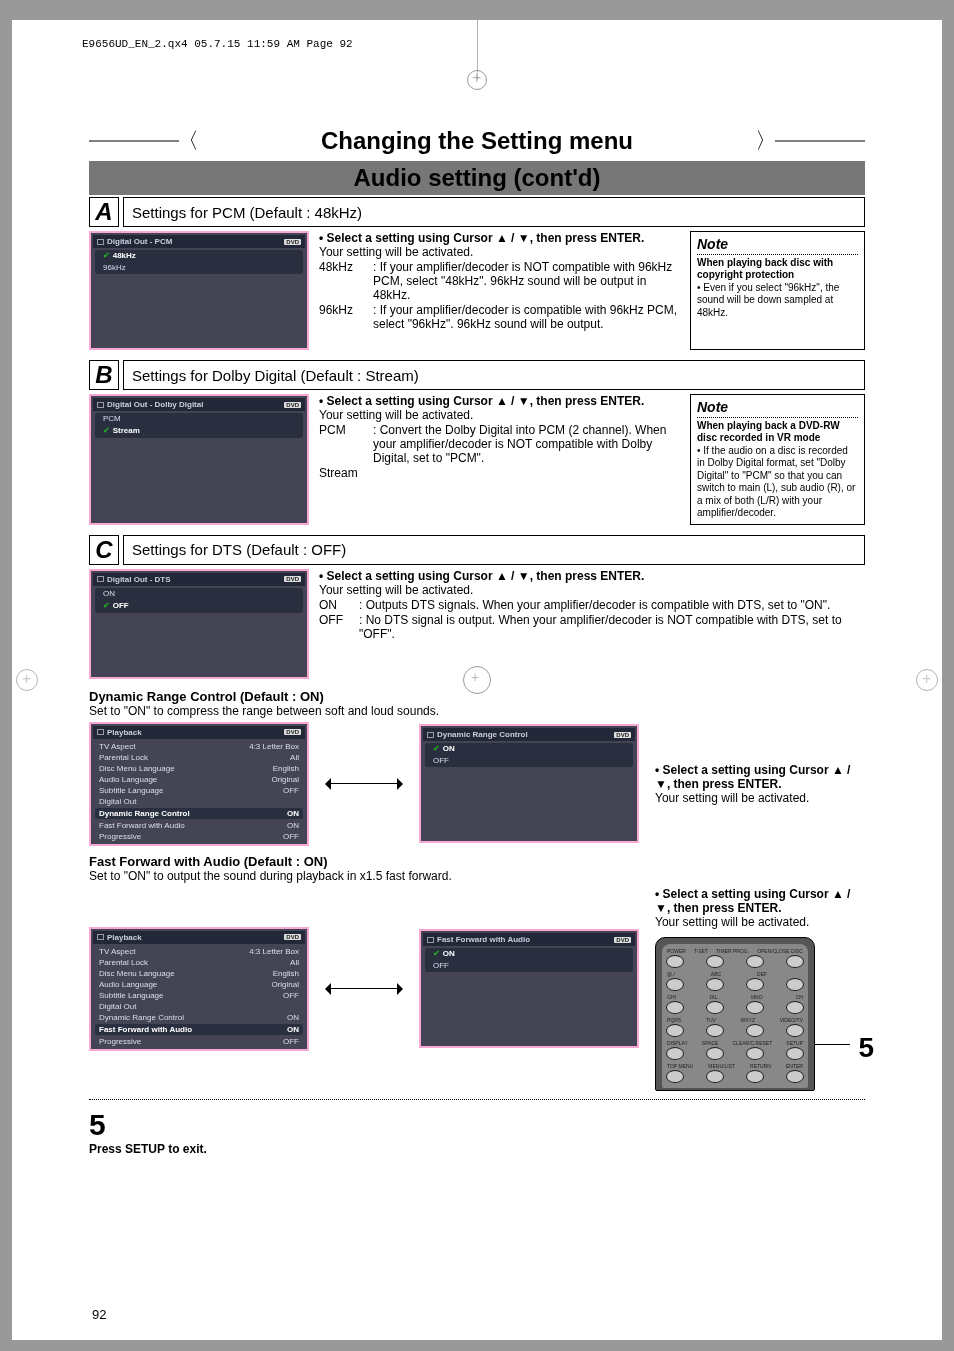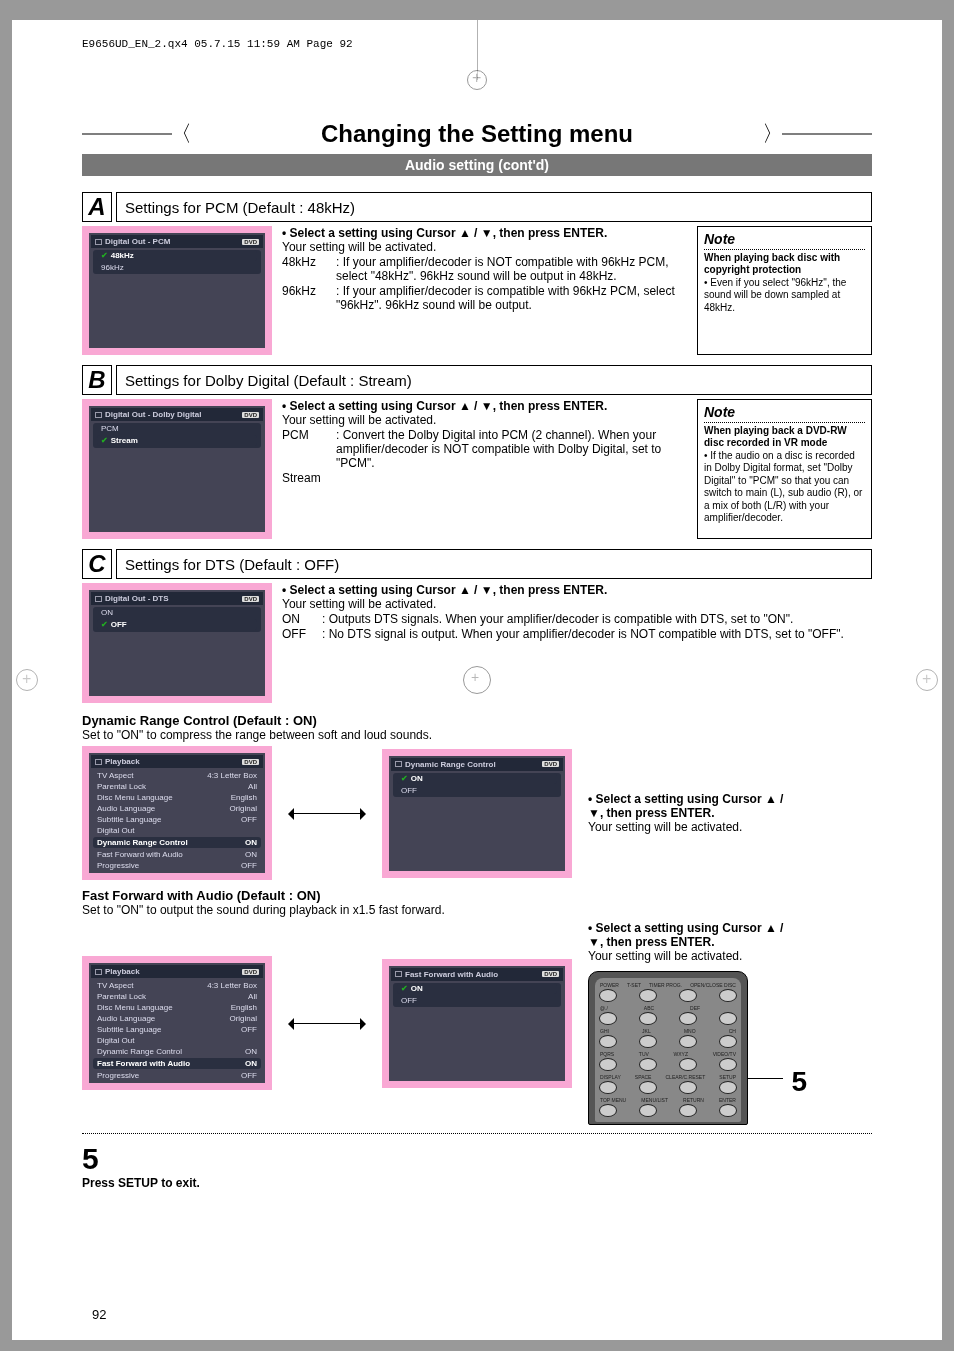--- a/index.html
+++ b/index.html
@@ -11,21 +11,21 @@
     display: flex;
     align-items: flex-start;
     justify-content: center;
     padding-top: 20px;
   }
   .sheet {
     background: #fff;
     width: 930px;
     min-height: 1320px;
     position: relative;
-    padding: 0;
+    padding: 7px;
   }
   .header-strip {
     position: absolute;
     top: 18px; left: 70px;
     font-size: 11px;
     font-family: "Courier New", monospace;
     color: #000;
   }
   .crop-vert {
     position: absolute;
@@ -105,26 +105,26 @@
   }
   .title-banner .chev-l { left: 88px; }
   .title-banner .chev-r { right: 88px; }
   .title-text {
     display:inline-block;
     font-size: 24px;
     font-weight: bold;
   }
   .subtitle-bar {
     background: #777;
-    color: #ffffff;
+    color: #000000;
     text-align: center;
-    font-size: 14px;
+    font-size: 24px;
     font-weight: bold;
     padding: 3px 0;
-    margin: 4px 0 16px 0;
+    margin: 4px 0 2px 0;
   }
 
   .section-head {
     display: flex;
     align-items: stretch;
     margin-bottom: 4px;
   }
   .section-letter {
     border: 1.5px solid #000;
     width: 30px;
@@ -144,25 +144,25 @@
     align-items:center;
     margin-left: 4px;
   }
 
   .section-body {
     display: flex;
     gap: 10px;
     margin-bottom: 10px;
   }
   .ui-box {
-    width: 190px;
+    width: 220px;
     background: #445;
     color: #dde;
     font-size: 8px;
-    border: 7px solid #f9a8d4;
+    border: 2px solid #f9a8d4;
     padding: 2px;
   }
   .ui-title-row {
     display: flex;
     justify-content: space-between;
     background: #222838;
     padding: 2px 4px;
     color: #ccd;
     font-weight: bold;
     align-items: center;

